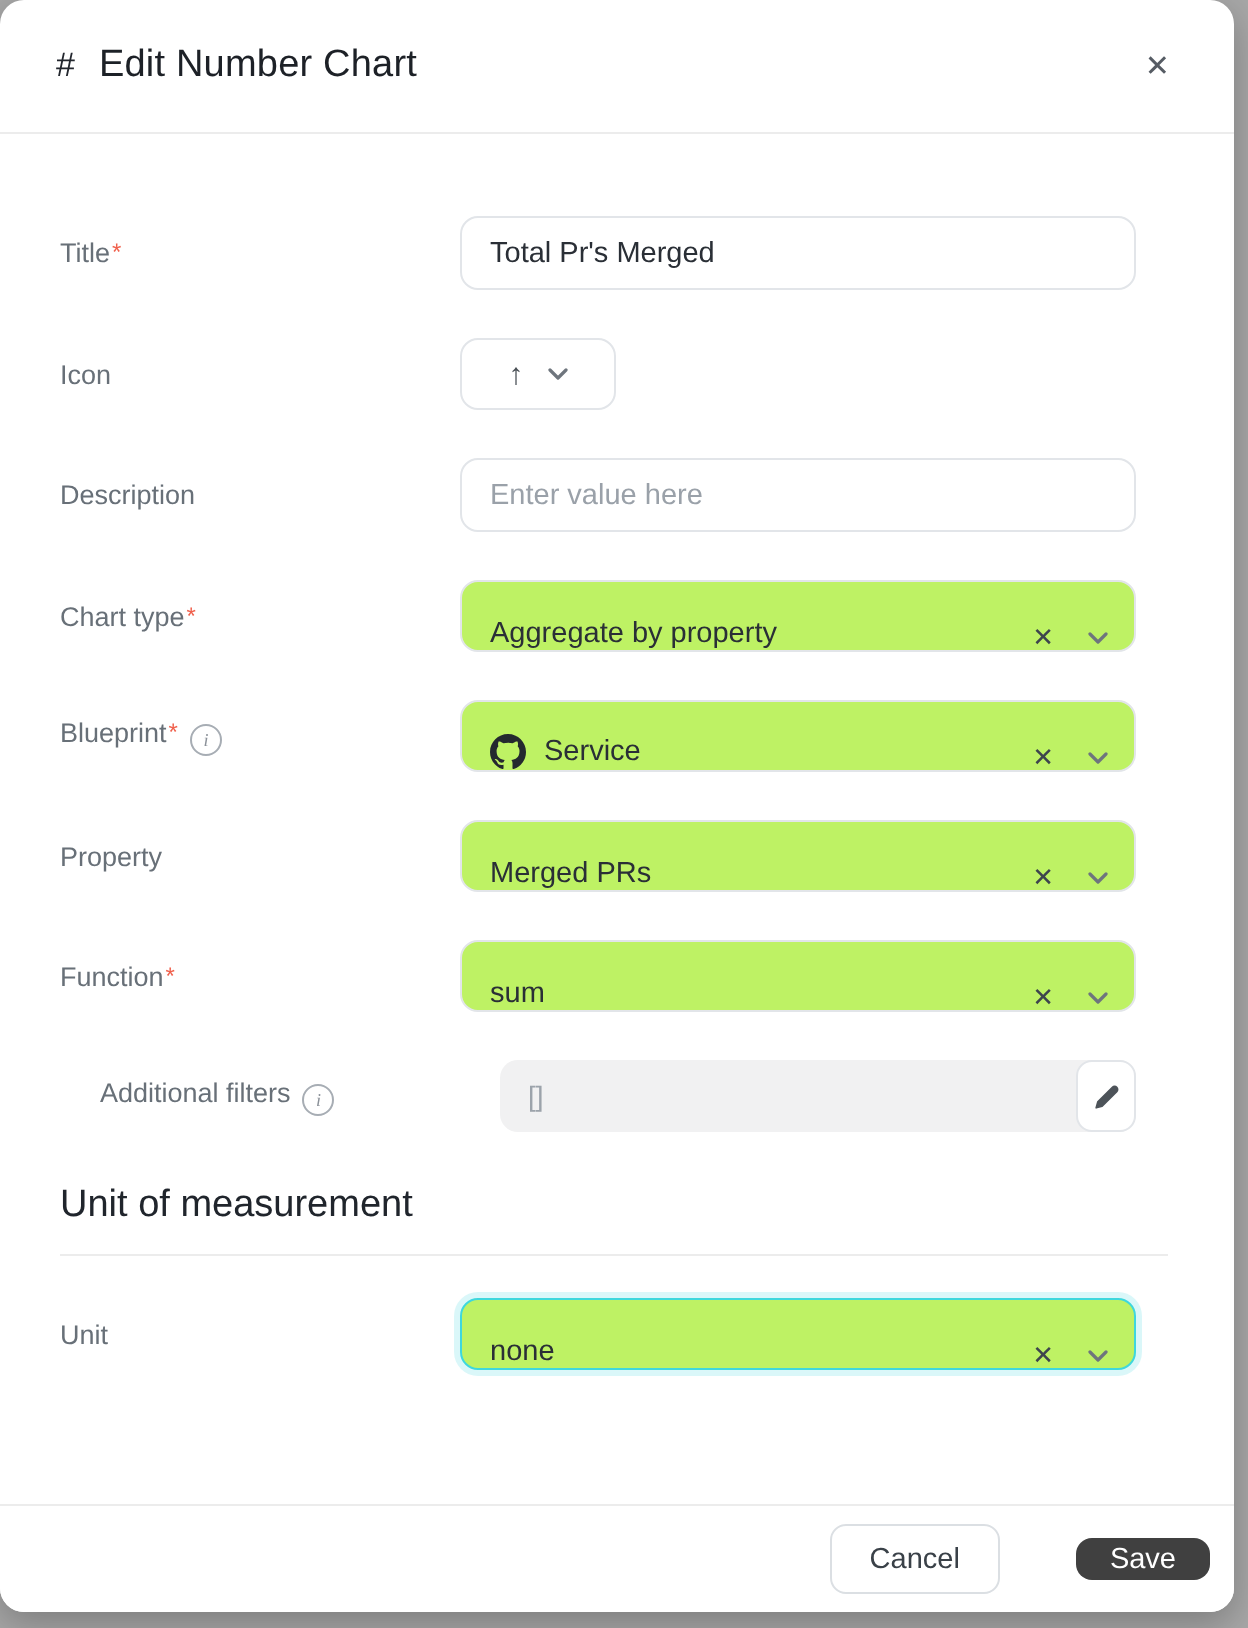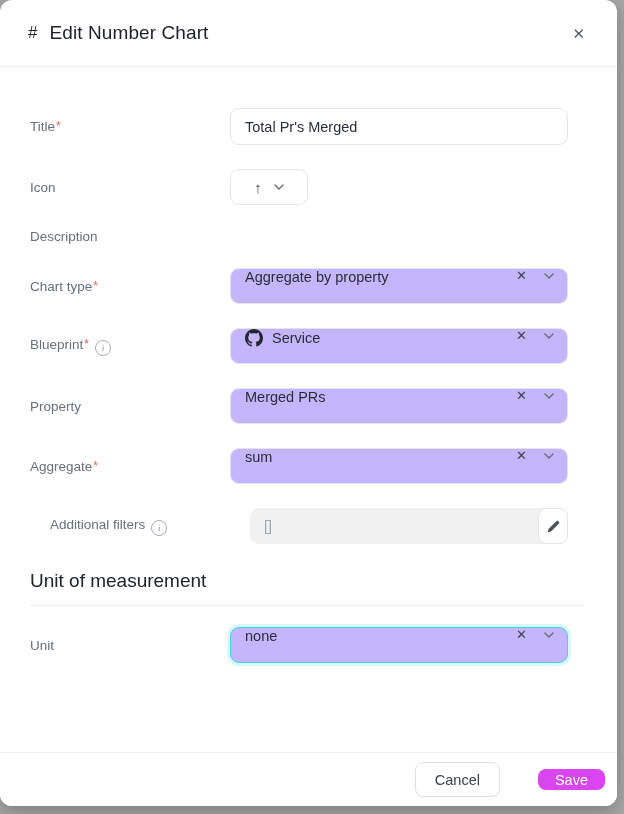--- a/index.html
+++ b/index.html
@@ -43,22 +43,22 @@
     width:100%;height:37px;box-sizing:border-box;
     border:1px solid #e2e5e9;border-radius:9px;
     padding:0 14px;font-size:14.5px;color:#2a2f36;
     font-family:"Liberation Sans", sans-serif;
     outline:none;background:#fff;
   }
   .text-input::placeholder{color:#9aa1a9;}
   .select-box{
     height:36px;box-sizing:border-box;
     border:1px solid #e2e5e9;border-radius:9px;
-    display:flex;align-items:flex-start;
-    padding:0 13px 0 14px;background:#c4b5fd;cursor:pointer;
+    display:flex;align-items:flex-end;
+    padding:0 13px 0 14px;background:#bef264;cursor:pointer;
   }
   .select-box.focused{
     border:1px solid #3ed7dd;
     box-shadow:0 0 0 3px rgba(86,220,226,.22);
   }
   .select-value{flex:1;font-size:14.5px;color:#2a2f36;display:flex;align-items:center;gap:9px;white-space:nowrap;overflow:hidden;}
   .select-controls{display:flex;align-items:center;gap:17px;margin-left:8px;}
   .clear-x{font-size:13px;color:#3e454d;cursor:pointer;line-height:1;}
   .chev{display:flex;align-items:center;cursor:pointer;}
   .icon-picker{
@@ -98,21 +98,21 @@
     display:flex;align-items:center;justify-content:flex-end;
     gap:38px;padding-right:12px;box-sizing:border-box;
   }
   .btn-cancel{
     height:35px;padding:0 19px;border:1px solid #dbdfe3;border-radius:8px;
     background:#fff;color:#3a4148;font-size:14.5px;cursor:pointer;
     font-family:"Liberation Sans", sans-serif;
   }
   .btn-save{
     height:21px;padding:0 17px;border:none;border-radius:8px;
-    background:#d946ef;color:#ffffff;font-size:14.5px;cursor:pointer;
+    background:#404040;color:#ffffff;font-size:14.5px;cursor:pointer;
     font-family:"Liberation Sans", sans-serif;
   }
   svg{display:block;}
 </style>
 </head>
 <body>
 
 <div class="modal">
 
   <div class="modal-header">
@@ -147,20 +147,23 @@
               </svg>
           </span>
         </div>
       </div>
     </div>
 
     <div class="form-row">
       <div class="label-col">
         <span>Description</span>
       </div>
+      <div class="field-col">
+        <input class="text-input" type="text" placeholder="Enter value here" style="">
+      </div>
     </div>
 
     <div class="form-row">
       <div class="label-col">
         <span>Chart type</span><span class="req">*</span>
       </div>
       <div class="field-col">
         <div class="select-box">
           <span class="select-value">Aggregate by property</span>
           <span class="select-controls">
@@ -215,21 +218,21 @@
                   <path d="M1 1l4 4 4-4" stroke="#6e757d" stroke-width="1.6" fill="none" stroke-linecap="round" stroke-linejoin="round"></path>
                 </svg>
             </span>
           </span>
         </div>
       </div>
     </div>
 
     <div class="form-row">
       <div class="label-col">
-        <span>Aggregate</span><span class="req">*</span>
+        <span>Function</span><span class="req">*</span>
       </div>
       <div class="field-col">
         <div class="select-box">
           <span class="select-value">sum</span>
           <span class="select-controls">
             <span class="clear-x">✕</span>
             <span class="chev">
               <svg width="10" height="6" viewBox="0 0 10 6">
                   <path d="M1 1l4 4 4-4" stroke="#6e757d" stroke-width="1.6" fill="none" stroke-linecap="round" stroke-linejoin="round"></path>
                 </svg>

